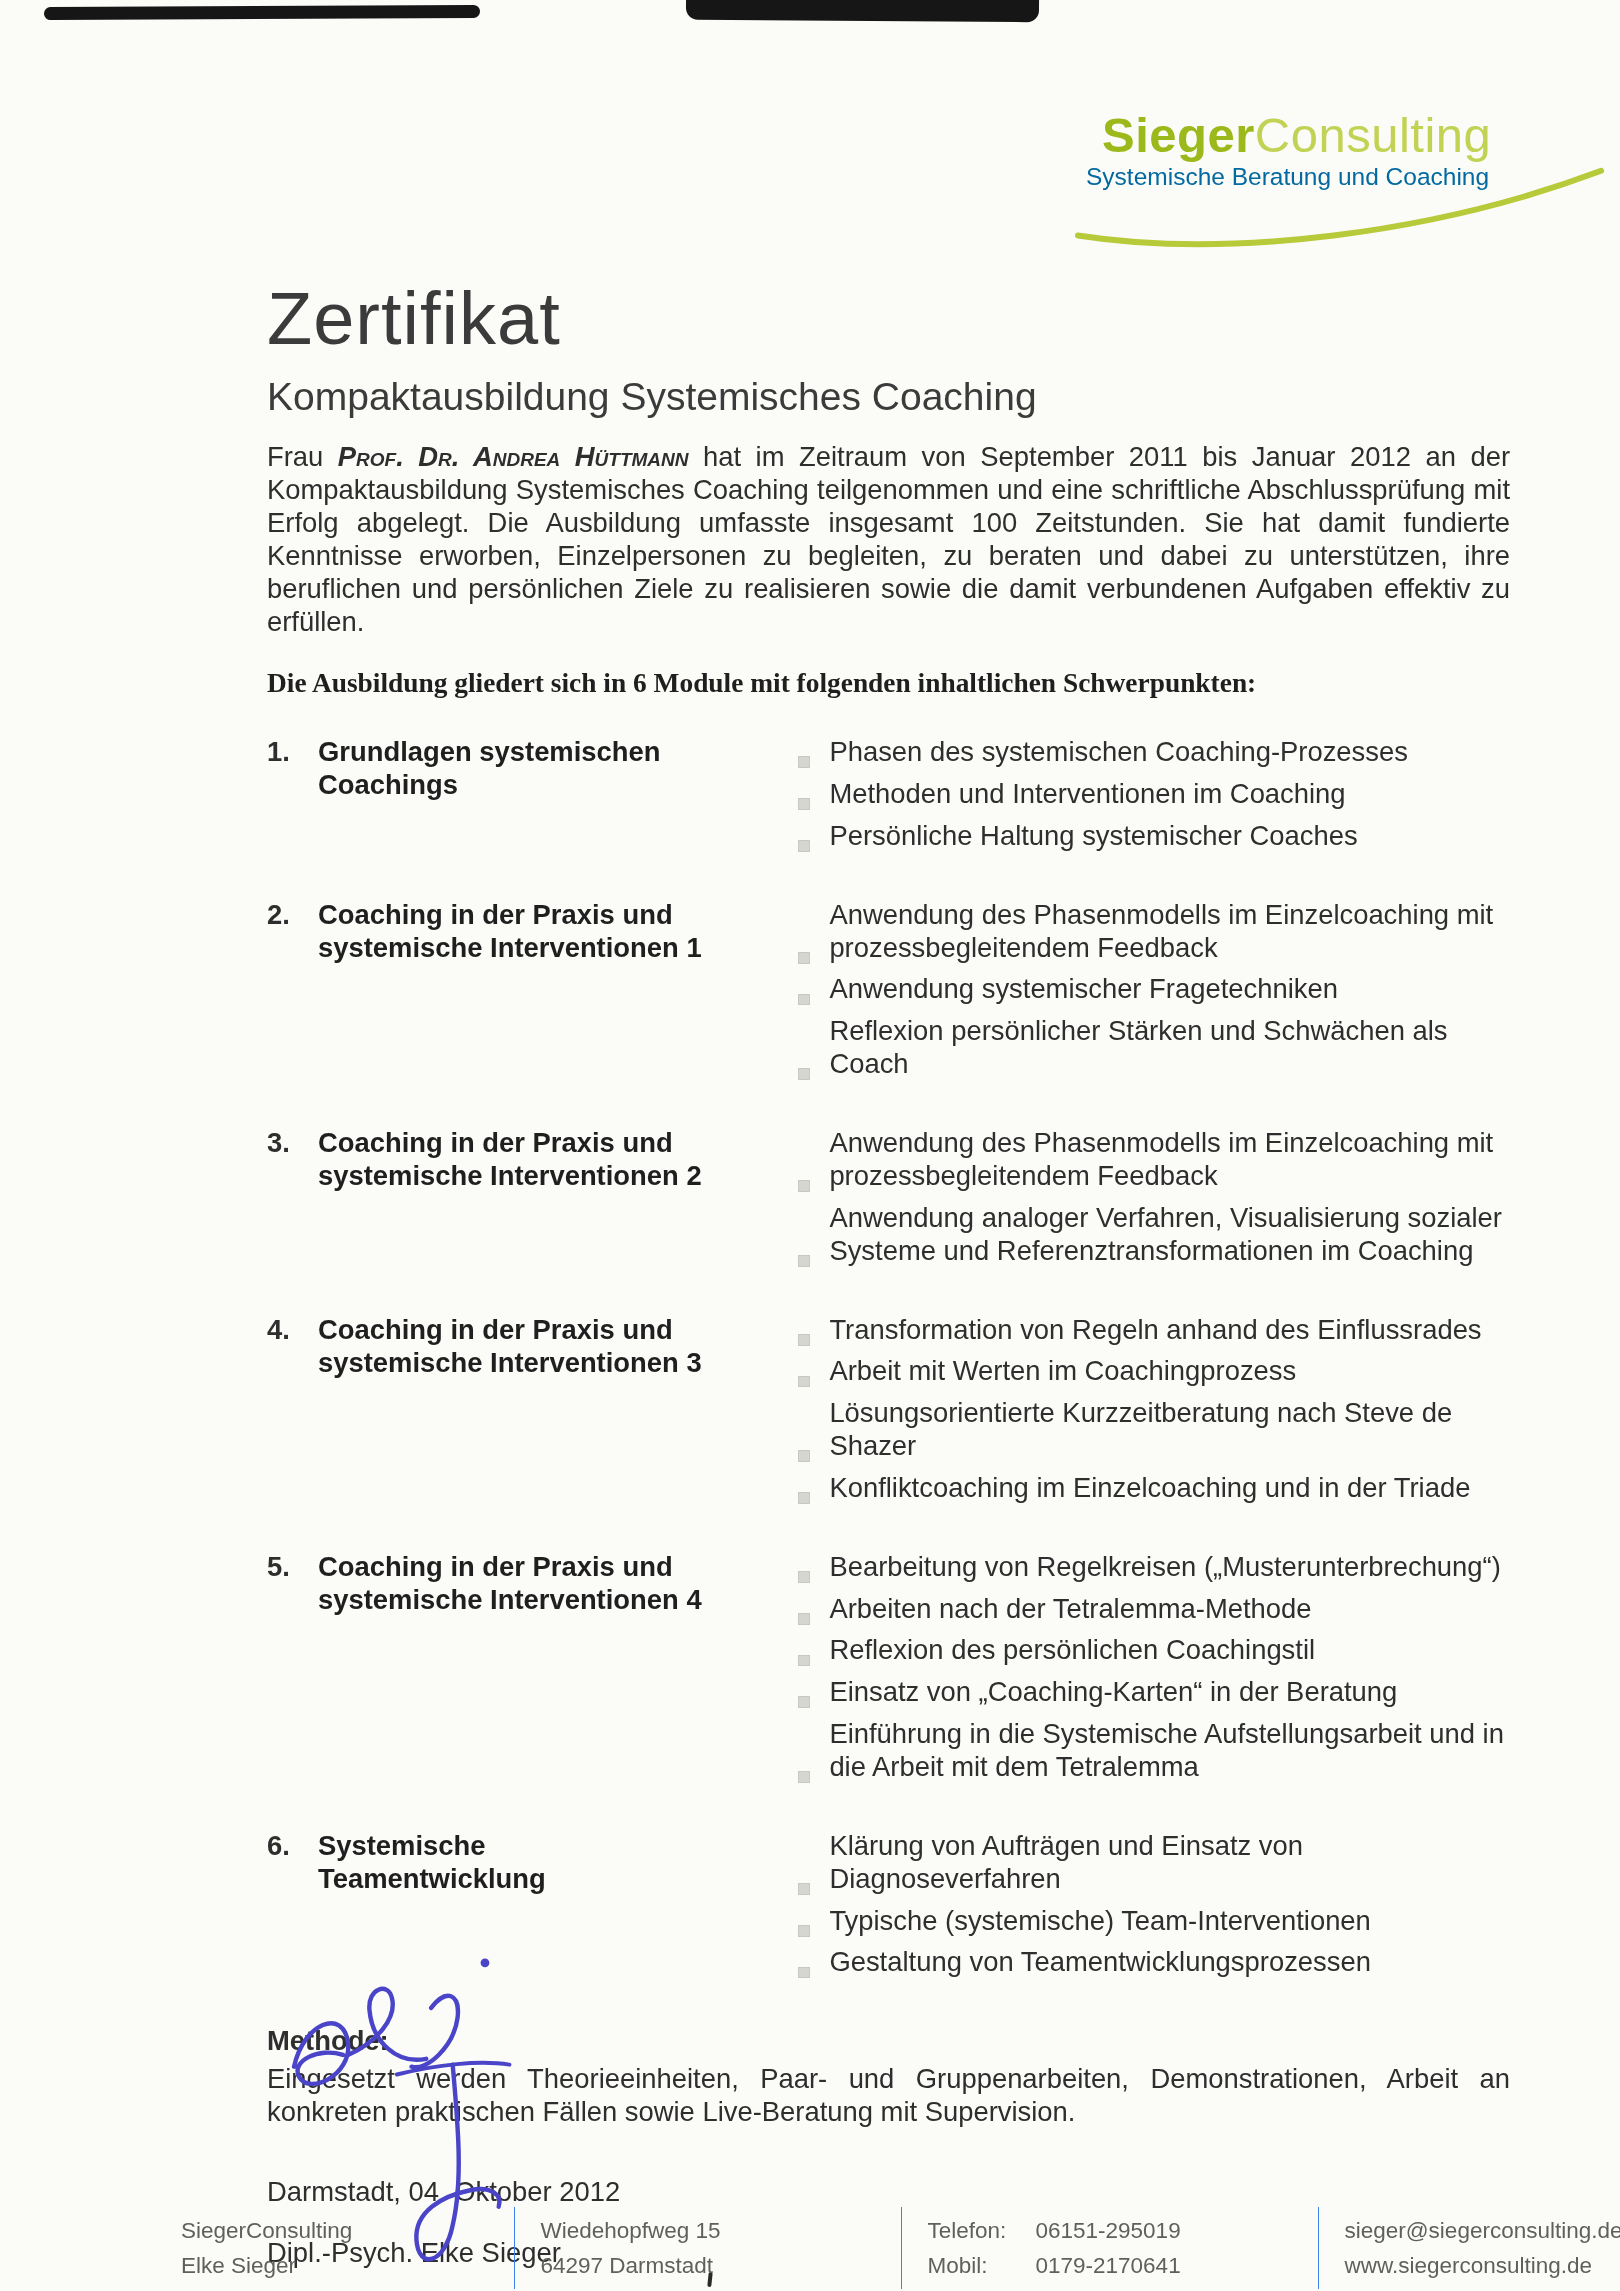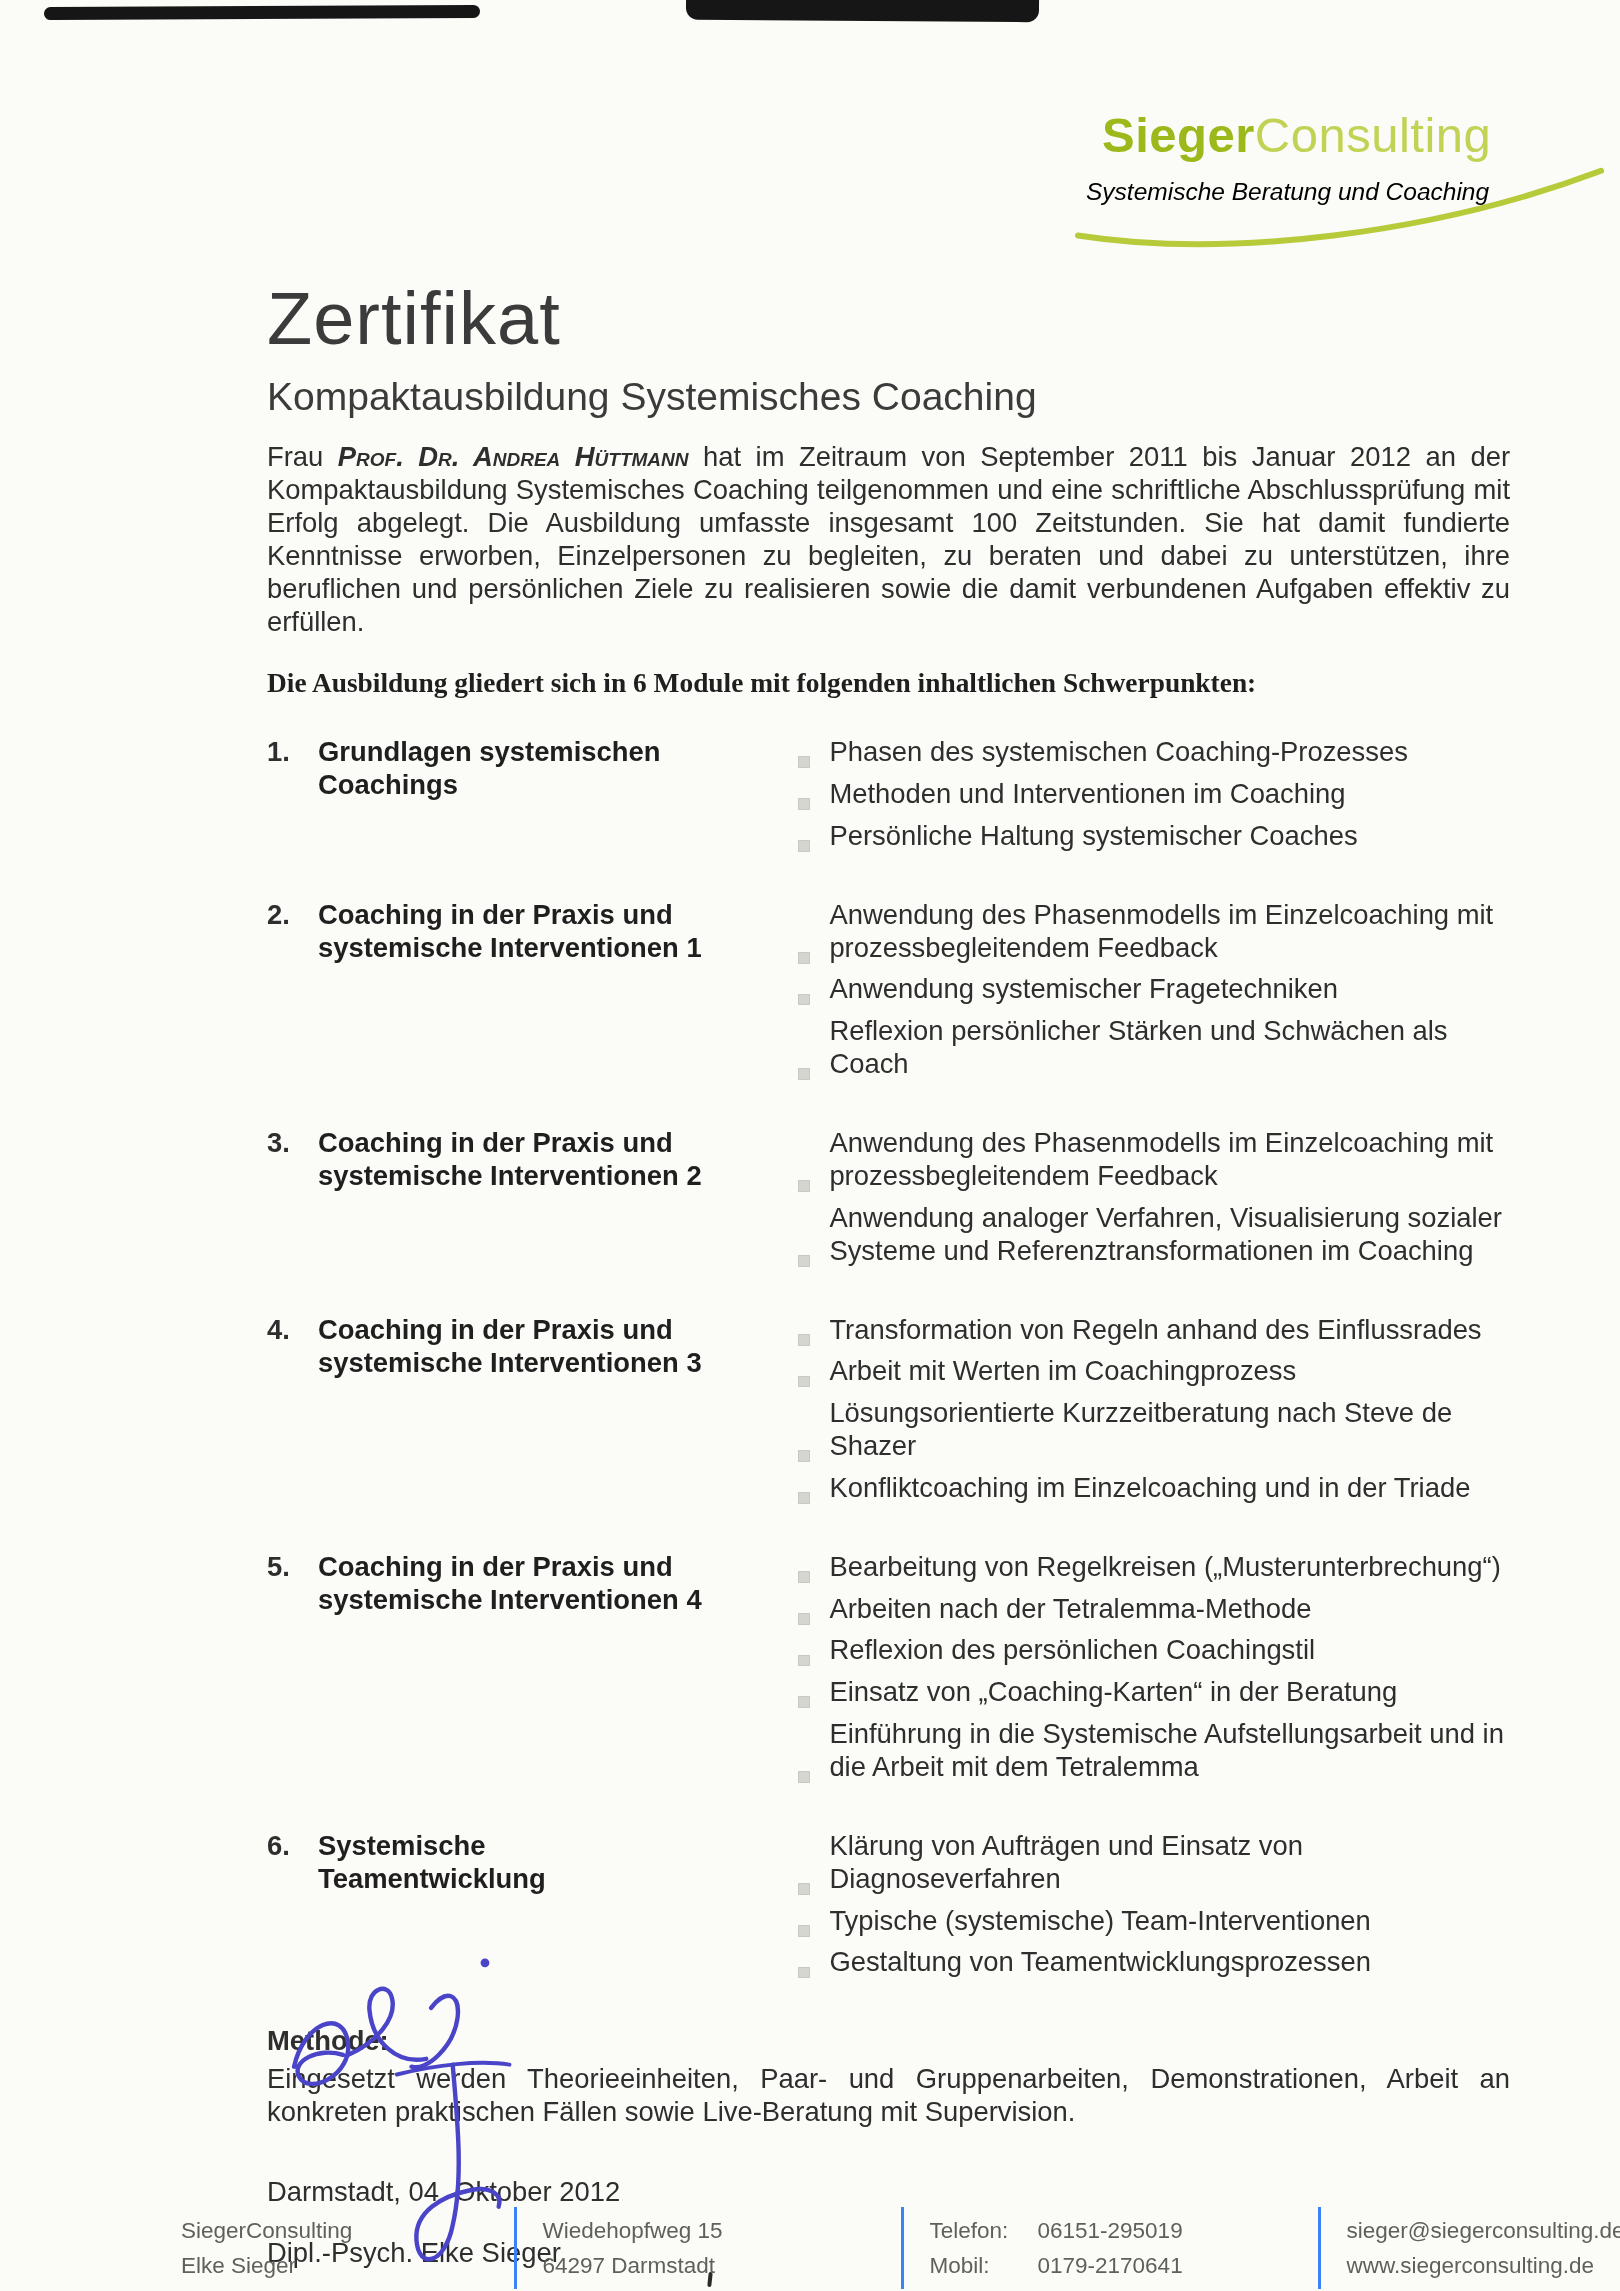--- a/index.html
+++ b/index.html
@@ -16,21 +16,21 @@
   .artifact { position: absolute; background: #161616; }
   .artifact-1 { left: 44px; top: 5.9px; width: 436px; height: 12.7px; border-radius: 6.9px; transform: rotate(-0.3deg); }
   .artifact-2 { left: 686px; top: -5.9px; width: 353px; height: 26.5px; border-radius: 0 0 11.8px 11.8px; transform: rotate(0.4deg); }
   .artifact-3 { left: 708px; top: 2272px; width: 3.9px; height: 14.7px; border-radius: 2px; transform: rotate(6deg); background:#2a2a2a; }
 
   
   .logo { position: absolute; left: 1086px; top: 110px; width: 519px; }
   .brand { font-size: 49px; line-height: 51px; letter-spacing: 0.5px; white-space: nowrap; }
   .brand-bold { font-weight: 700; color: #9cb91c; margin-left: 16px; }
   .brand-light { font-weight: 400; color: #c1d254; }
-  .logo-subtitle { font-size: 24.5px; color: #000000; margin-top: 17px; font-style: italic; }
+  .logo-subtitle { font-size: 24.5px; color: #0369a1; margin-top: 2px; }
   .swoosh { position: absolute; left: -13.7px; top: 47px; width: 535px; height: 108px; }
 
   
   .content { position: absolute; left: 267px; top: 0; width: 1243px; }
 
   .doc-title { margin: 276px 0 0 0; font-size: 74px; font-weight: 400; color: #3b3b3b; letter-spacing: 1px; }
   .doc-subtitle { margin: 13.7px 0 0 0; font-size: 39px; font-weight: 400; color: #3b3b3b; }
 
   .intro { margin: 21.6px 0 0 0; font-size: 27.4px; line-height: 33px; text-align: justify; }
   .intro .name { font-weight: 700; font-variant: small-caps; font-style: italic; }
@@ -55,21 +55,21 @@
   
   .signature { position: absolute; left: 250px; top: 1949px; width: 421px; height: 343px; pointer-events: none; }
 
   
   .footer {
     position: absolute; left: 0; top: 2207px; width: 1620px;
     display: grid; grid-template-columns: 181px 333px 387px 417px 1fr;
     font-size: 22.5px; line-height: 35px; color: #5f5f5c;
   }
   .footer .cell { padding-top: 5.9px; padding-bottom: 5.9px; }
-  .footer .cell.bordered { border-left: 3px solid #3b82f6; padding-left: 25.5px; }
+  .footer .cell.bordered { border-left: 1px solid #3b82f6; padding-left: 25.5px; }
   .footer .spacer { }
   .phone-row { display: flex; }
   .phone-label { width: 108px; }
   .footer .right-col { text-align: left; padding-left: 25.5px; }
 </style>
 </head>
 <body>
 
 <div class="artifact artifact-1"></div>
 <div class="artifact artifact-2"></div>

